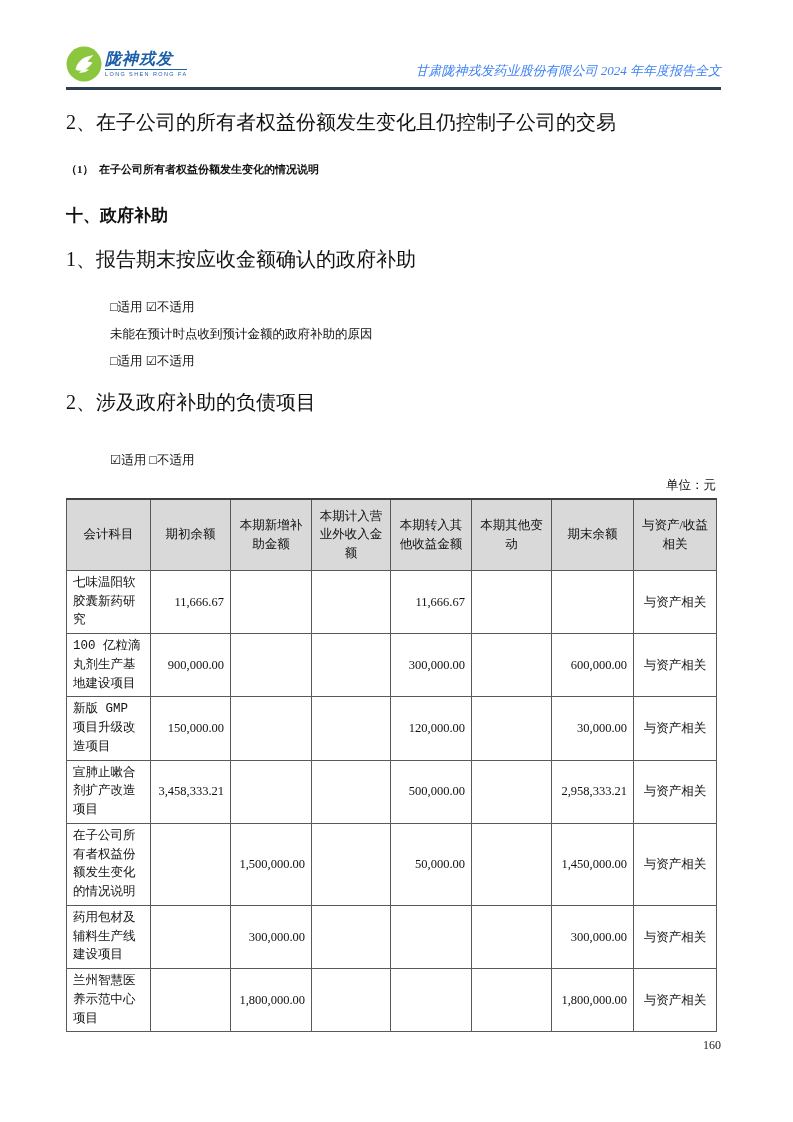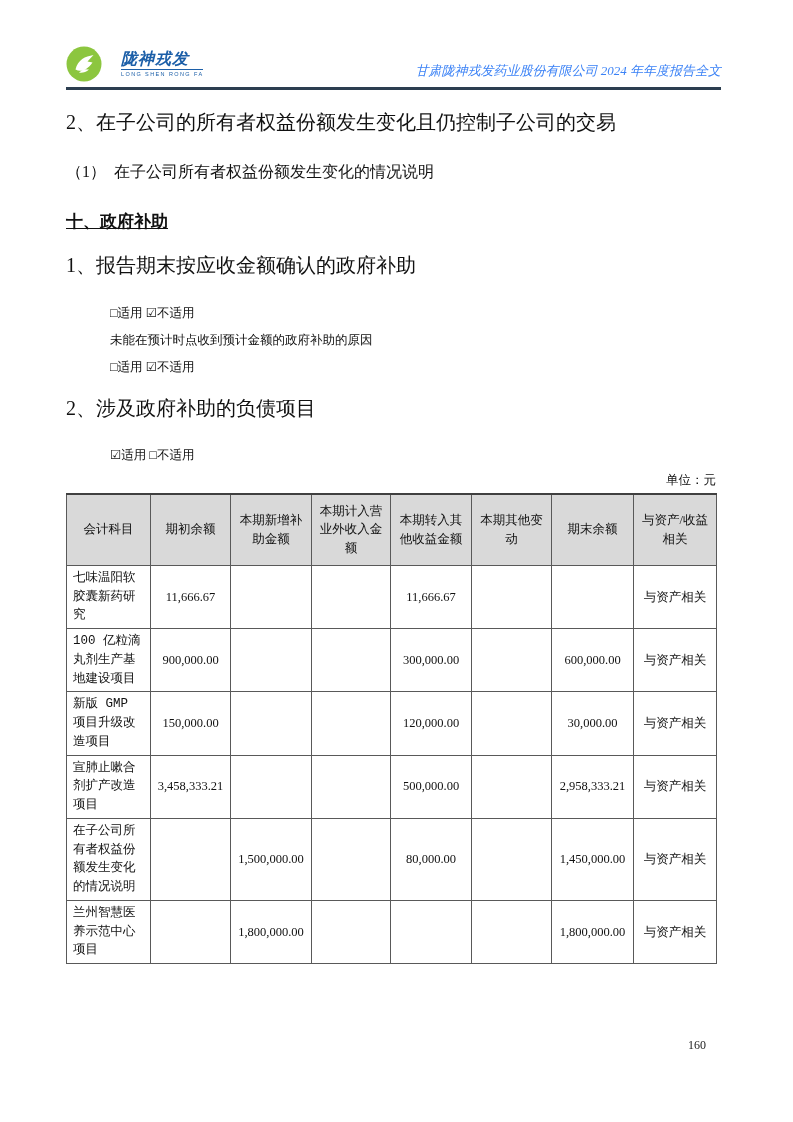--- a/index.html
+++ b/index.html
@@ -4,47 +4,47 @@
 <style>
   html,body{margin:0;padding:0;}
   body{
     width:793px;height:1122px;overflow:hidden;background:#ffffff;
     font-family:"Liberation Serif","DejaVu Serif",serif;
     color:#111;position:relative;
   }
   .content{width:655px;margin-left:66px;}
   
   .page-header{display:flex;justify-content:space-between;align-items:flex-end;padding-top:46px;}
-  .logo{display:flex;align-items:center;gap:19px;}
+  .logo{display:flex;align-items:center;gap:3px;}
   .logo-mark{width:36px;height:36px;display:block;}
   .logo-txt .cn{font-family:"Liberation Sans","DejaVu Sans",sans-serif;font-weight:bold;font-style:italic;font-size:16px;color:#1c5fa8;letter-spacing:1px;line-height:1.05;}
   .logo-txt .en{font-family:"Liberation Sans","DejaVu Sans",sans-serif;font-size:5.5px;color:#1c5fa8;letter-spacing:1.4px;border-top:1px solid #1c5fa8;padding-top:1px;margin-top:1px;}
   .doc-title{font-size:13px;color:#3b82f6;padding-bottom:2px;font-style:italic;}
   .head-rule{height:2.5px;background:#2c3e50;margin-top:5px;}
   
   .h-l2{font-weight:normal;font-size:20px;margin:19px 0 0 0;}
-  .h-l3{font-weight:normal;font-size:16px;margin:26px 0 0 0;white-space:pre-wrap;}
+  .h-l3{font-weight:bold;font-size:11px;margin:26px 0 0 0;white-space:pre-wrap;}
   .body-p{font-size:12.5px;margin:24px 0 0 0;text-indent:37px;}
-  .h-l1{font-weight:bold;font-size:17px;margin:27px 0 0 0;text-decoration:underline;}
+  .h-l1{font-weight:bold;font-size:17px;margin:27px 0 0 0;}
   .plain{font-size:12.5px;margin:10px 0 0 0;white-space:pre-wrap;padding-left:44px;}
   .plain.first{margin-top:26px;}
   .unit-line{font-size:12.5px;text-align:right;margin:8px 5px 0 0;}
   
   table.gov{border-collapse:collapse;table-layout:fixed;width:650px;margin-top:4px;font-size:12.5px;line-height:1.5;}
   table.gov th,table.gov td{border:1px solid #595959;vertical-align:middle;}
   table.gov thead th{
     background:#d9d9d9;font-weight:normal;text-align:center;
     padding:7px 4px;border-top:2px solid #404040;
   }
   table.gov td{padding:3px 6px;}
   td.c-name{text-align:left;word-break:break-all;font-family:Liberation Mono, monospace;}
-  td.c-num{text-align:center;word-break:break-all;margin-top:21px;}
+  td.c-num{text-align:right;word-break:break-all;margin-top:21px;}
   td.c-rel{text-align:center;}
   
-  .page-num{position:absolute;right:87px;top:1038px;font-size:12px;color:#222;text-align:right;}
+  .page-num{position:absolute;right:72px;top:1038px;font-size:12px;color:#222;text-align:right;}
 </style>
 </head>
 <body>
 
 <div class="content">
 
   <div class="page-header">
     <div class="logo">
       <svg class="logo-mark" viewBox="0 0 36 36">
         <circle cx="18" cy="18" r="17.5" fill="#8cc63f"></circle>
@@ -64,21 +64,21 @@
   <div class="h-l3">（1）  在子公司所有者权益份额发生变化的情况说明</div>
 
   <div class="h-l1">十、政府补助</div>
   <div class="h-l2">1、报告期末按应收金额确认的政府补助</div>
 
   <div class="plain first">□适用 ☑不适用</div>
   <div class="plain">未能在预计时点收到预计金额的政府补助的原因</div>
   <div class="plain">□适用 ☑不适用</div>
 
   <div class="h-l2">2、涉及政府补助的负债项目</div>
-  <div class="plain first" style="margin-top:25px">☑适用 □不适用</div>
+  <div class="plain first" style="margin-top:36px">☑适用 □不适用</div>
 
   <div class="unit-line">单位：元</div>
 
   <table class="gov">
     <colgroup>
         <col style="width: 84px;">
         <col style="width: 80px;">
         <col style="width: 81px;">
         <col style="width: 79px;">
         <col style="width: 81px;">
@@ -137,23 +137,33 @@
           <td class="c-num">500,000.00</td>
           <td class="c-num"></td>
           <td class="c-num">2,958,333.21</td>
           <td class="c-rel">与资产相关</td>
         </tr>
         <tr>
           <td class="c-name">在子公司所有者权益份额发生变化的情况说明</td>
           <td class="c-num"></td>
           <td class="c-num">1,500,000.00</td>
           <td class="c-num"></td>
-          <td class="c-num">80,000.00</td>
+          <td class="c-num">50,000.00</td>
           <td class="c-num"></td>
           <td class="c-num">1,450,000.00</td>
+          <td class="c-rel">与资产相关</td>
+        </tr>
+        <tr>
+          <td class="c-name">药用包材及辅料生产线建设项目</td>
+          <td class="c-num"></td>
+          <td class="c-num">300,000.00</td>
+          <td class="c-num"></td>
+          <td class="c-num"></td>
+          <td class="c-num"></td>
+          <td class="c-num">300,000.00</td>
           <td class="c-rel">与资产相关</td>
         </tr>
         <tr>
           <td class="c-name">兰州智慧医养示范中心项目</td>
           <td class="c-num"></td>
           <td class="c-num">1,800,000.00</td>
           <td class="c-num"></td>
           <td class="c-num"></td>
           <td class="c-num"></td>
           <td class="c-num">1,800,000.00</td>

